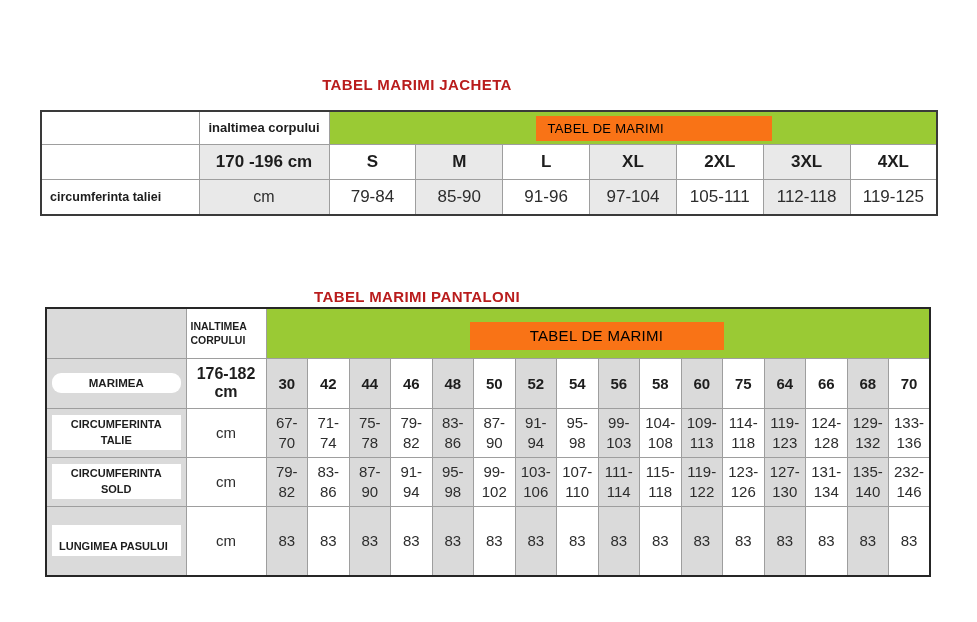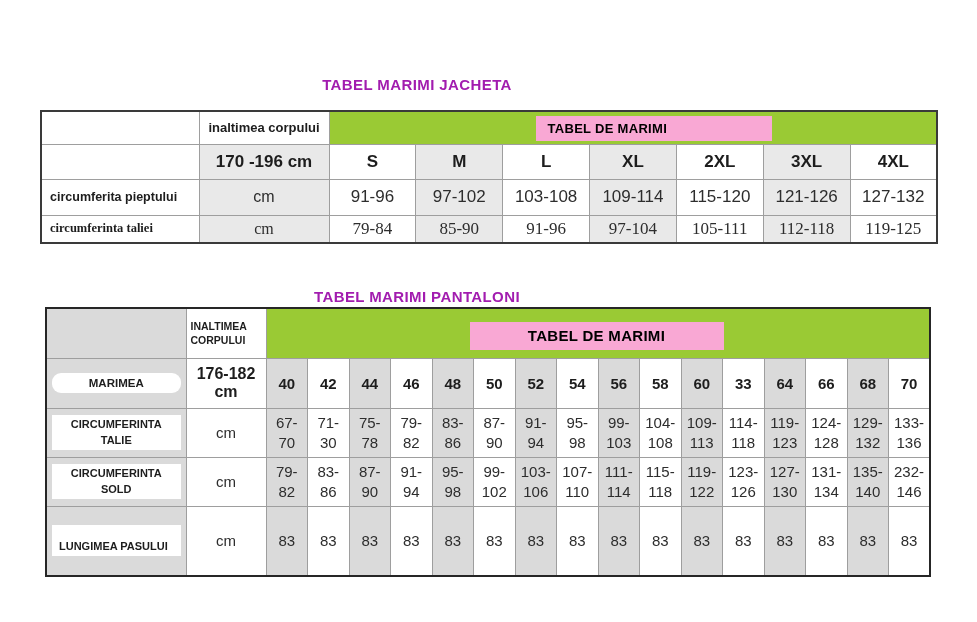--- a/index.html
+++ b/index.html
@@ -2,21 +2,21 @@
 <html><head>
 <meta charset="utf-8">
 <style>
   html,body{margin:0;padding:0;}
   body{
     width:977px;height:622px;position:relative;background:#ffffff;
     font-family:"Liberation Sans",sans-serif;color:#1d1d1d;overflow:hidden;
   }
   .title{
     position:absolute;left:0;width:834px;text-align:center;
-    font-weight:bold;font-size:15px;letter-spacing:.4px;color:#a21caf;
+    font-weight:bold;font-size:15px;letter-spacing:.4px;color:#b91c1c;
   }
   #jacket-title{top:76px;}
   #pants-title{top:288px;}
 
   table{border-collapse:collapse;table-layout:fixed;}
   #jacket-table{position:absolute;left:40px;top:110px;width:898px;border:2px solid #3a3a3a;}
   #pants-table{position:absolute;left:45px;top:307px;width:886px;border:2px solid #262626;}
   td{border:1px solid #9e9e9e;text-align:center;vertical-align:middle;overflow:hidden;padding:0;}
 
   
@@ -28,21 +28,21 @@
   #pants-table tr:nth-child(1){height:50px;}
   #pants-table tr:nth-child(2){height:50px;}
   #pants-table tr:nth-child(3){height:49px;}
   #pants-table tr:nth-child(4){height:49px;}
   #pants-table tr:nth-child(5){height:70px;}
 
   .g1{background:#e9e9e9;}          
   .g2{background:#dadada;}          
 
   .band{background:#9aca34;position:relative;}
-  .bandbox{position:absolute;background:#f9a8d4;display:flex;align-items:center;font-weight:bold;color:#000;}
+  .bandbox{position:absolute;background:#f97316;display:flex;align-items:center;font-weight:normal;color:#000;}
   .bandbox.j{left:206px;top:4px;bottom:3px;width:224px;padding-left:12px;font-size:13px;letter-spacing:.3px;}
   .bandbox.p{left:203px;top:13px;bottom:8px;width:254px;justify-content:center;font-size:15px;letter-spacing:.3px;}
 
   
   .jhh{font-weight:bold;font-size:13px;}
   .jhv{font-weight:bold;font-size:17px;}
   .jlabel{font-weight:bold;font-size:12.5px;text-align:left;padding-left:8px;}
   .jsize{font-weight:bold;font-size:17px;}
   .jval{font-size:17px;color:#2d2d2d;}
   .junit{font-size:16px;color:#2d2d2d;}
@@ -93,31 +93,20 @@
       <td></td>
       <td class="jhv g1">170 -196 cm</td>
     <td class="jsize">S</td>
         <td class="jsize g1">M</td>
         <td class="jsize">L</td>
         <td class="jsize g1">XL</td>
         <td class="jsize">2XL</td>
         <td class="jsize g1">3XL</td>
         <td class="jsize">4XL</td>
       </tr>
-  <tr>
-        <td class="jlabel">circumferita pieptului</td>
-        <td class="junit g1">cm</td>
-        <td class="jval">91-96</td>
-        <td class="jval g1">97-102</td>
-        <td class="jval">103-108</td>
-        <td class="jval g1">109-114</td>
-        <td class="jval">115-120</td>
-        <td class="jval g1">121-126</td>
-        <td class="jval">127-132</td>
-      </tr>
       <tr>
         <td class="jlabel">circumferinta taliei</td>
         <td class="junit g1">cm</td>
         <td class="jval">79-84</td>
         <td class="jval g1">85-90</td>
         <td class="jval">91-96</td>
         <td class="jval g1">97-104</td>
         <td class="jval">105-111</td>
         <td class="jval g1">112-118</td>
         <td class="jval">119-125</td>
@@ -156,44 +145,44 @@
         <div class="bandbox p">
           <span>TABEL DE MARIMI</span>
         </div>
       </td>
     </tr>
     <tr id="pants-size-row">
       <td class="plabelcell">
         <div class="pinset center">MARIMEA</div>
       </td>
       <td class="phv">176-182 cm</td>
-    <td class="psize g2">40</td>
+    <td class="psize g2">30</td>
         <td class="psize">42</td>
         <td class="psize g2">44</td>
         <td class="psize">46</td>
         <td class="psize g2">48</td>
         <td class="psize">50</td>
         <td class="psize g2">52</td>
         <td class="psize">54</td>
         <td class="psize g2">56</td>
         <td class="psize">58</td>
         <td class="psize g2">60</td>
-        <td class="psize">33</td>
+        <td class="psize">75</td>
         <td class="psize g2">64</td>
         <td class="psize">66</td>
         <td class="psize g2">68</td>
         <td class="psize">70</td>
       </tr>
   <tr>
         <td class="plabelcell">
           <div class="pinset">CIRCUMFERINTA TALIE</div>
         </td>
         <td class="punit">cm</td>
         <td class="pval g2">67-70</td>
-        <td class="pval">71-30</td>
+        <td class="pval">71-74</td>
         <td class="pval g2">75-78</td>
         <td class="pval">79-82</td>
         <td class="pval g2">83-86</td>
         <td class="pval">87-90</td>
         <td class="pval g2">91-94</td>
         <td class="pval">95-98</td>
         <td class="pval g2">99-103</td>
         <td class="pval">104-108</td>
         <td class="pval g2">109-113</td>
         <td class="pval">114-118</td>

